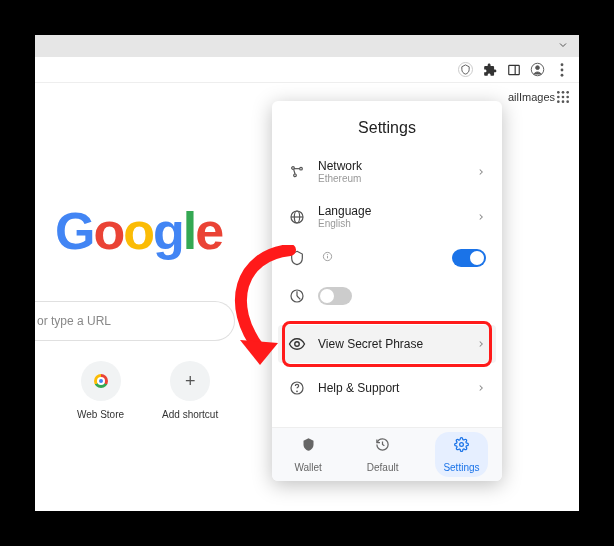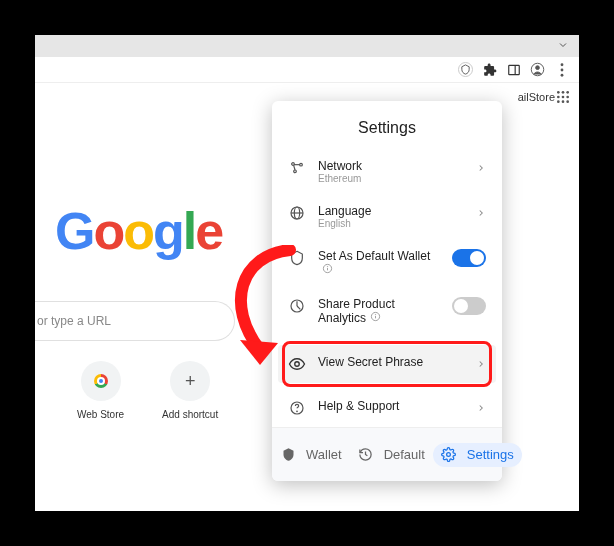--- a/index.html
+++ b/index.html
@@ -18,37 +18,37 @@
   .tiles{position:absolute;left:42px;top:326px;display:flex;gap:38px}
   .tile{display:flex;flex-direction:column;align-items:center;gap:8px;font-size:10px;color:#333}
   .tile .circ{width:40px;height:40px;border-radius:50%;background:#f1f3f4;display:flex;align-items:center;justify-content:center;font-size:18px;color:#555}
   .chrome-mini{position:relative;width:14px;height:14px;border-radius:50%;background:conic-gradient(#ea4335 0 120deg,#34a853 120deg 240deg,#fbbc05 240deg 360deg)}
   .chrome-mini:after{content:"";position:absolute;inset:3px;border-radius:50%;background:#fff}
   .chrome-mini:before{content:"";position:absolute;inset:5px;border-radius:50%;background:#4285f4;z-index:1}
   
   .popup{position:absolute;left:237px;top:66px;width:230px;height:380px;background:#fff;border-radius:6px;box-shadow:0 4px 20px rgba(0,0,0,0.25);display:flex;flex-direction:column}
   .popup h1{text-align:center;font-size:16px;font-weight:500;padding:18px 0 12px;color:#222}
   .list{flex:1;overflow:hidden}
-  .row{display:flex;align-items:flex-start;padding:10px 16px;gap:12px;color:#333;position:relative}
+  .row{display:flex;align-items:center;padding:10px 16px;gap:12px;color:#333;position:relative}
   .row .ic{width:18px;height:18px;display:flex;align-items:center;justify-content:center;color:#555;flex:none}
   .row .txt{flex:1;display:flex;flex-direction:column}
   .row .lbl{font-size:12px;color:#222}
   .row .sub{font-size:10px;color:#999;margin-top:0}
   .row .chev{color:#888}
   .info-ic{width:12px;height:12px;margin-left:4px;color:#999;display:inline-flex}
   .toggle{width:34px;height:18px;border-radius:10px;position:relative;flex:none}
   .toggle.on{background:#1a73e8}
   .toggle.off{background:#ccc}
   .toggle .knob{position:absolute;width:14px;height:14px;border-radius:50%;background:#fff;top:2px}
   .toggle.on .knob{right:2px}
   .toggle.off .knob{left:2px}
   .row.hl{background:#f3f3f3;border-radius:4px;margin:0 6px;padding:10px 10px}
   .redbox{position:absolute;border:3px solid #ff1a1a;border-radius:8px;left:4px;right:4px;top:-4px;bottom:-4px;pointer-events:none}
   .bottomnav{height:54px;border-top:1px solid #eee;background:#f8f9fb;display:flex;align-items:center;justify-content:space-around;border-radius:0 0 6px 6px}
-  .nav{display:flex;flex-direction:row;align-items:center;gap:10px;font-size:13px;color:#666;padding:4px 8px;border-radius:14px}
+  .nav{display:flex;flex-direction:column;align-items:center;gap:10px;font-size:10px;color:#666;padding:4px 8px;border-radius:14px}
   .nav.active{color:#1a73e8;background:#e6efff}
   .nav .ni{width:16px;height:16px;display:flex;align-items:center;justify-content:center}
   
   .arrow{position:absolute;left:185px;top:210px;width:90px;height:120px;pointer-events:none}
 </style>
 </head>
 <body>
 
 <div class="stage">
   <div class="titlebar">
@@ -87,21 +87,21 @@
       <svg width="4" height="14" viewBox="0 0 4 16" fill="#555">
           <circle cx="2" cy="2" r="1.6"></circle>
           <circle cx="2" cy="8" r="1.6"></circle>
           <circle cx="2" cy="14" r="1.6"></circle>
         </svg>
     </span>
   </div>
 
   <div class="links">
     <a>ail</a>
-    <a>Store</a>
+    <a>Images</a>
     <span class="apps">
       <svg width="16" height="16" viewBox="0 0 24 24" fill="#555">
           <circle cx="5" cy="5" r="2"></circle>
           <circle cx="12" cy="5" r="2"></circle>
           <circle cx="19" cy="5" r="2"></circle>
           <circle cx="5" cy="12" r="2"></circle>
           <circle cx="12" cy="12" r="2"></circle>
           <circle cx="19" cy="12" r="2"></circle>
           <circle cx="5" cy="19" r="2"></circle>
           <circle cx="12" cy="19" r="2"></circle>
@@ -171,50 +171,41 @@
             </svg></span>
       </div>
 
       <div class="row">
         <span class="ic">
           <svg width="16" height="16" viewBox="0 0 24 24" fill="none" stroke="#555" stroke-width="1.8">
               <path d="M12 2l8 4v6c0 5-3.5 9-8 10-4.5-1-8-5-8-10V6l8-4z"></path>
             </svg>
         </span>
         <div class="txt">
-          <span class="lbl"><span>Set As Default Wallet</span><span class="info-ic">
+          <span class="lbl"><span class="info-ic">
                 <svg width="11" height="11" viewBox="0 0 24 24" fill="none" stroke="#999" stroke-width="2">
                   <circle cx="12" cy="12" r="9"></circle>
                   <line x1="12" y1="11" x2="12" y2="16"></line>
                   <circle cx="12" cy="8" r="0.5" fill="#999"></circle>
                 </svg>
               </span></span>
         </div>
         <div class="toggle on">
             <div class="knob"></div>
           </div>
       </div>
 
       <div class="row">
         <span class="ic">
           <svg width="16" height="16" viewBox="0 0 24 24" fill="none" stroke="#555" stroke-width="1.8">
               <circle cx="12" cy="12" r="9"></circle>
               <path d="M12 12V5"></path>
               <path d="M12 12l5 5"></path>
             </svg>
         </span>
-        <div class="txt">
-          <span class="lbl"><span>Share Product Analytics</span><span class="info-ic">
-                <svg width="11" height="11" viewBox="0 0 24 24" fill="none" stroke="#999" stroke-width="2">
-                  <circle cx="12" cy="12" r="9"></circle>
-                  <line x1="12" y1="11" x2="12" y2="16"></line>
-                  <circle cx="12" cy="8" r="0.5" fill="#999"></circle>
-                </svg>
-              </span></span>
-        </div>
         <div class="toggle off">
             <div class="knob"></div>
           </div>
       </div>
 
       <div class="row hl" style="position:relative;margin-top:10px;margin-bottom:6px">
         <span class="ic">
           <svg width="18" height="18" viewBox="0 0 24 24" fill="none" stroke="#333" stroke-width="1.8">
               <path d="M2 12s3.5-7 10-7 10 7 10 7-3.5 7-10 7S2 12 2 12z"></path>
               <circle cx="12" cy="12" r="3"></circle>

